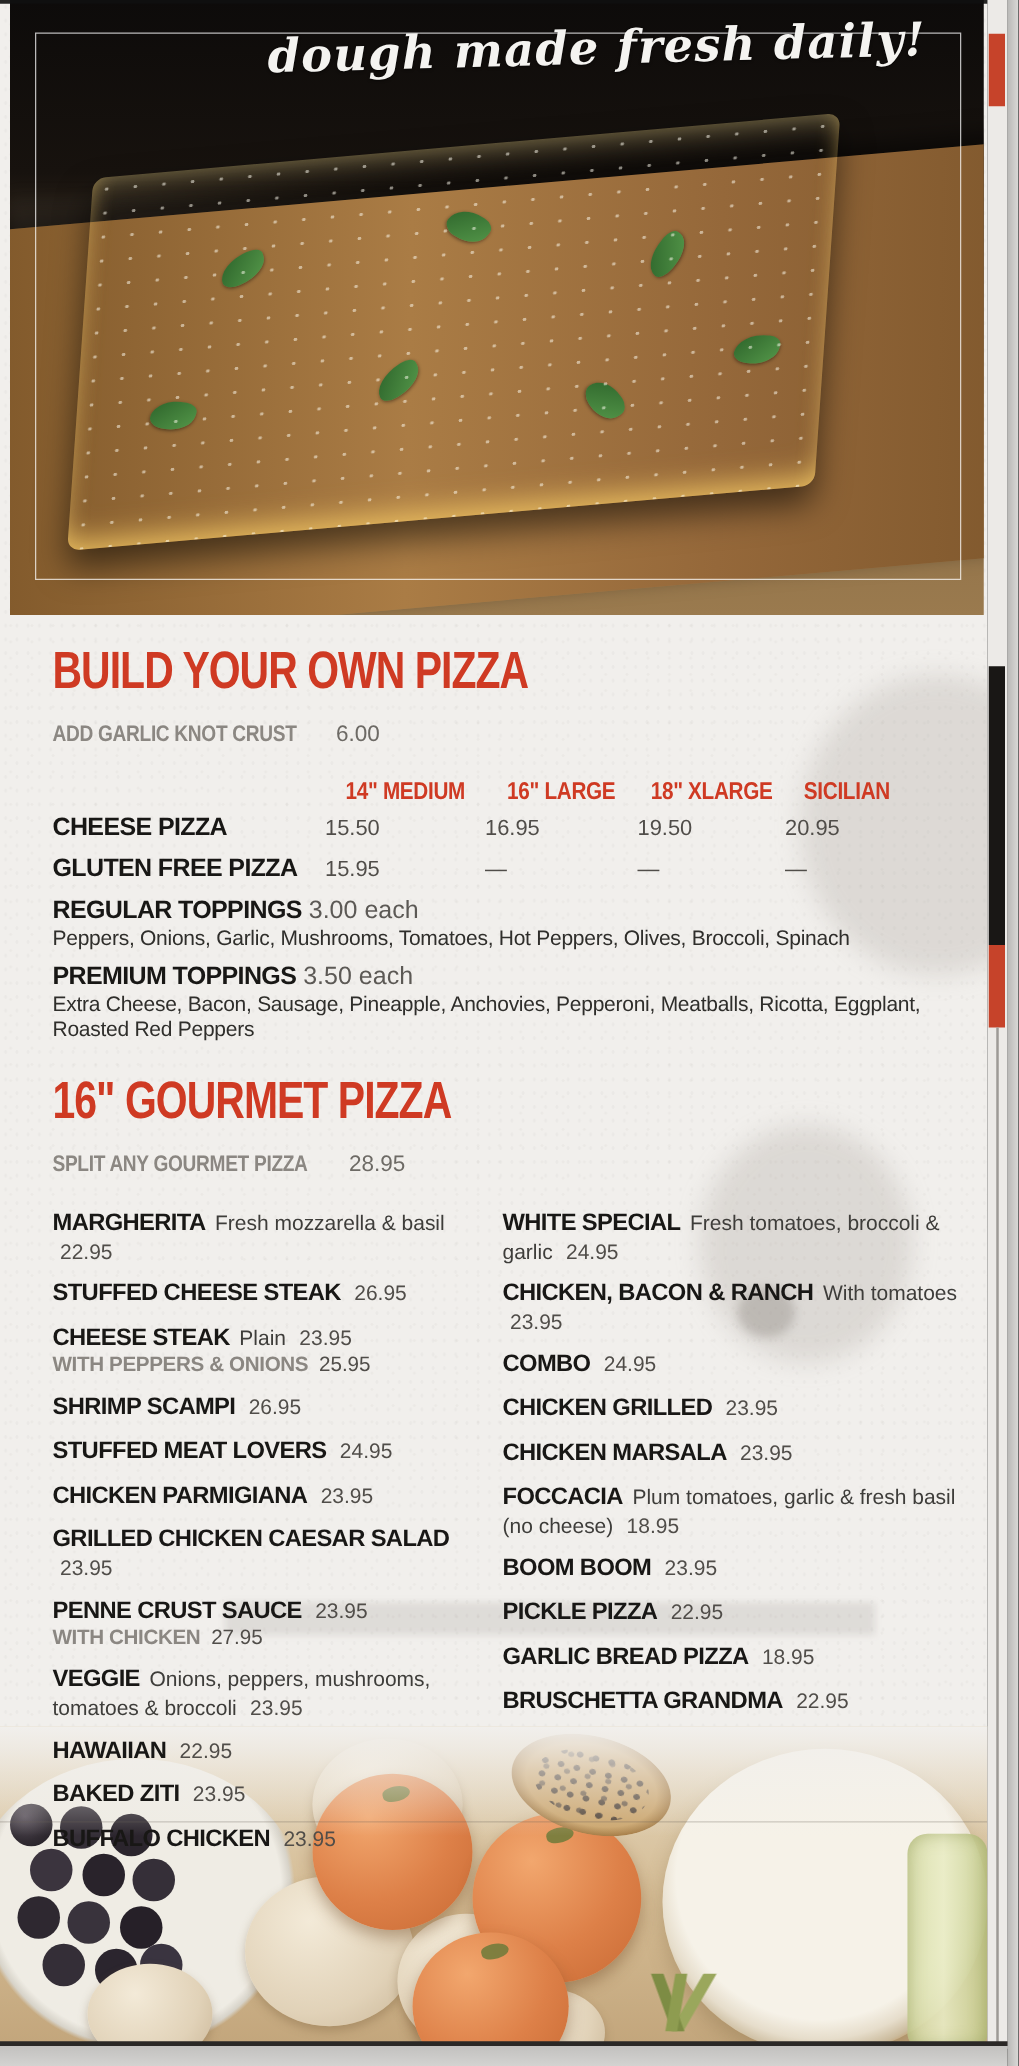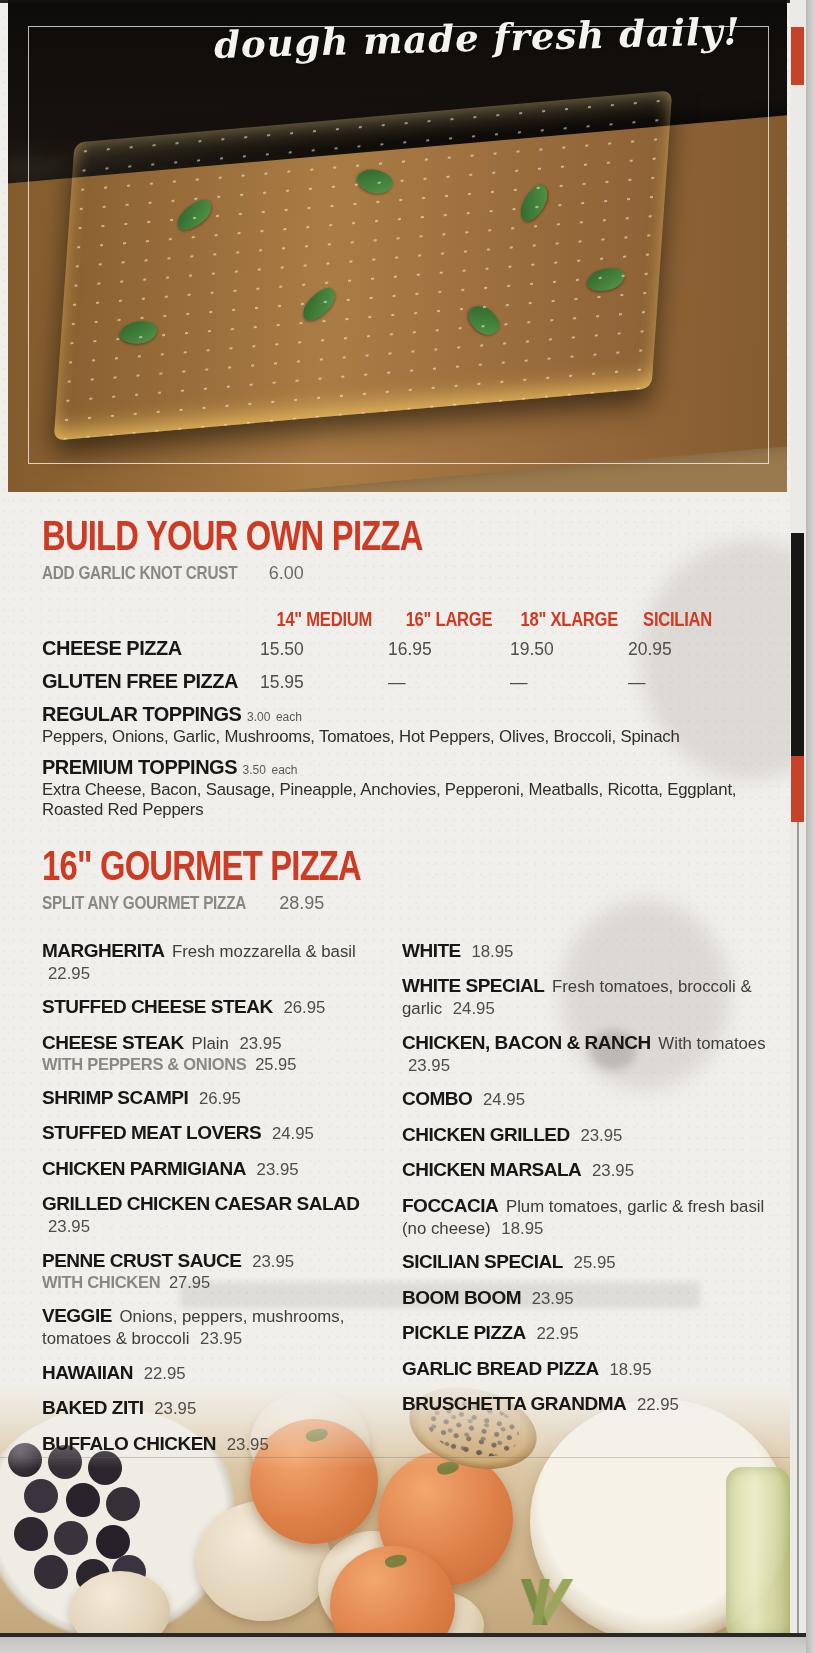--- a/index.html
+++ b/index.html
@@ -88,40 +88,40 @@
   .stain1 { left:640px; top:540px; width:220px; height:240px; background:rgba(168,162,154,.28); }
   .stain2 { left:560px; top:900px; width:170px; height:190px; background:rgba(158,152,144,.25); }
   .stain3 { left:590px; top:1030px; width:46px; height:40px; background:rgba(120,114,106,.3); filter:blur(4px); }
   .ghost-band { position:absolute; left:180px; top:1282px; width:520px; height:26px;
     background:rgba(90,85,78,.12); filter:blur(3px); pointer-events:none; }
 
   
   .menu-body { position:relative; z-index:2; padding:24px 20px 0 42px; }
   .red-title { display:inline-block; transform:scaleX(.78); transform-origin:left center;
     font-size:42px; font-weight:700; color:var(--accent); letter-spacing:-1px; line-height:.95; white-space:nowrap; }
-  .sub-caps { margin-top:7px; font-size:18px; }
+  .sub-caps { margin-top:21px; font-size:18px; }
   .sub-caps .lbl { display:inline-block; transform:scaleX(.85); transform-origin:left center;
     font-weight:700; color:var(--gray); letter-spacing:-.3px; }
   .sub-caps .prc { color:#6d6a65; margin-left:-8px; }
 
   
   .bt { margin-top:24px; }
   .bt-row { display:grid; grid-template-columns:218px 128px 122px 118px 100px; align-items:baseline; }
   .bt-head { margin-bottom:6px; }
   .bt-col { text-align:center; }
   .bt-head .bt-col span { display:inline-block; transform:scaleX(.85);
     font-weight:700; font-size:19.5px; color:var(--accent); letter-spacing:-.3px; white-space:nowrap; }
   .bt-name { font-weight:700; font-size:20px; color:var(--ink); letter-spacing:-.5px; }
   .bt-price { font-size:17.5px; color:var(--price); }
   .bt-body .bt-row { margin-bottom:10px; }
 
   .topping { margin-top:9px; }
   .tline { font-size:20px; }
   .tname { font-weight:700; color:var(--ink); letter-spacing:-.5px; }
-  .tprice,.tunit { font-size:12px; color:#5c5955; }
+  .tprice,.tunit { font-size:20px; color:#5c5955; }
   .titems { margin-top:1px; font-size:16.8px; color:#2f2e2b; letter-spacing:-.2px; }
 
   
   .gourmet-head { margin-top:26px; }
   .cols { margin-top:25px; display:grid; grid-template-columns:340px 1fr; column-gap:20px; }
   .item { margin-bottom:11.5px; font-size:16.8px; line-height:1.26; }
   .iname { font-weight:700; font-size:19px; color:var(--ink); letter-spacing:-.5px; }
   .idesc { color:#3e3d3a; margin-left:3px; }
   .iprice { color:var(--price); margin-left:6px; }
   .isub { display:block; font-size:16.5px; margin-top:-1px; }
@@ -356,26 +356,20 @@
 
             <p class="item">
               <span class="iname">BUFFALO CHICKEN</span>
               
               <span class="iprice">23.95</span>
               
             </p>
           </div>
         <div class="col">
 
-            <p class="item">
-              <span class="iname">WHITE</span>
-              
-              <span class="iprice">18.95</span>
-              
-            </p>
 
             <p class="item">
               <span class="iname">WHITE SPECIAL</span>
               <span class="idesc">Fresh tomatoes, broccoli &amp; garlic</span>
               <span class="iprice">24.95</span>
               
             </p>
 
             <p class="item">
               <span class="iname">CHICKEN, BACON &amp; RANCH</span>
@@ -406,26 +400,20 @@
             </p>
 
             <p class="item">
               <span class="iname">FOCCACIA</span>
               <span class="idesc">Plum tomatoes, garlic &amp; fresh basil (no cheese)</span>
               <span class="iprice">18.95</span>
               
             </p>
 
 
-            <p class="item">
-              <span class="iname">SICILIAN SPECIAL</span>
-              
-              <span class="iprice">25.95</span>
-              
-            </p>
 
             <p class="item">
               <span class="iname">BOOM BOOM</span>
               
               <span class="iprice">23.95</span>
               
             </p>
 
             <p class="item">
               <span class="iname">PICKLE PIZZA</span>

